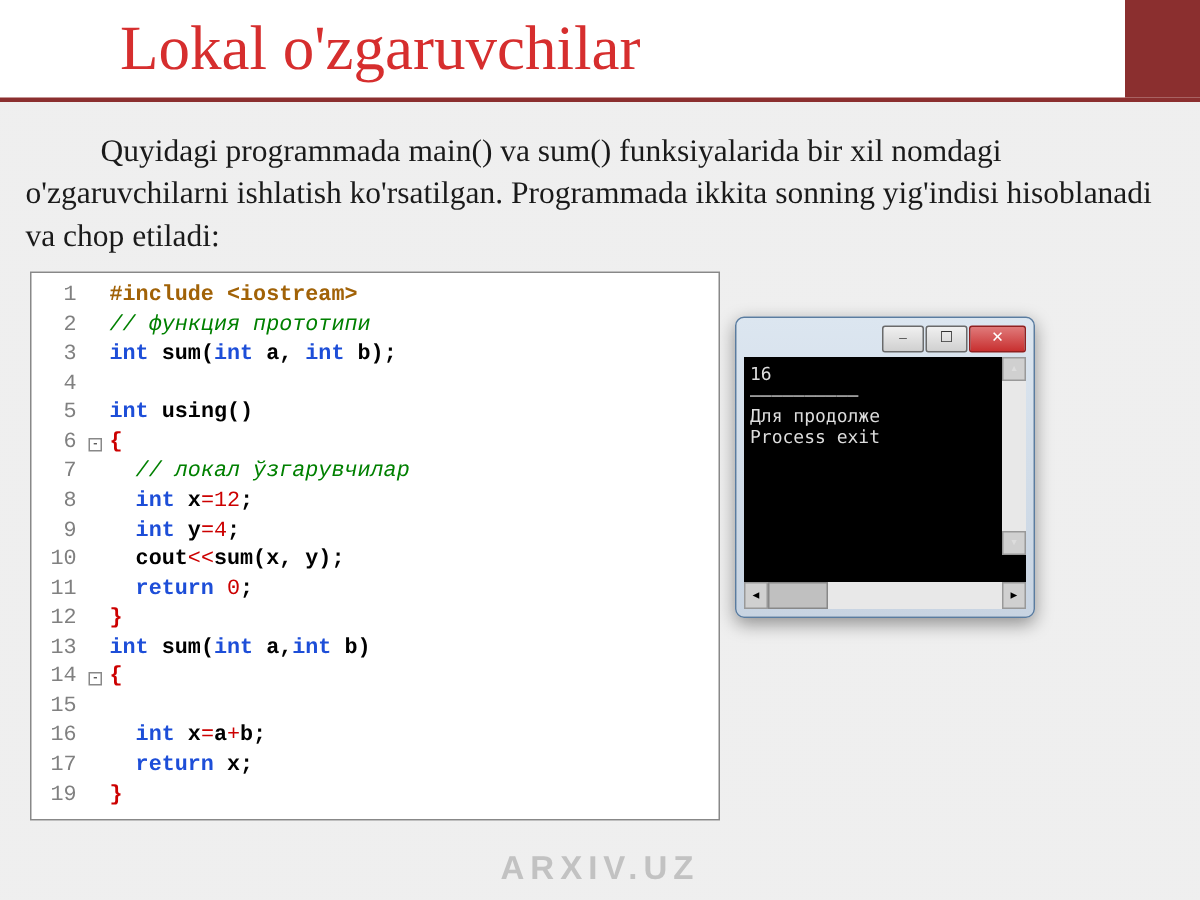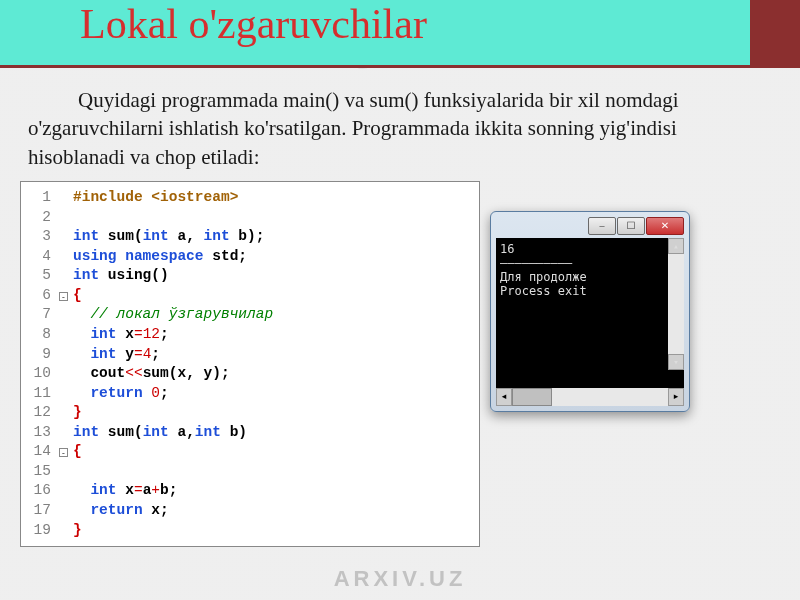--- a/index.html
+++ b/index.html
@@ -13,23 +13,24 @@
     }
     .bg-overlay {
       position: absolute;
       top: 0; left: 0; right: 0; bottom: 0;
       background: linear-gradient(rgba(240,240,240,0.85), rgba(240,240,240,0.85));
       z-index: 0;
     }
     .header {
       position: relative;
       z-index: 2;
-      background: #5eead4;
+      background: #ffffff;
       height: 68px;
       display: flex;
+      align-items: center;
       padding-left: 80px;
       border-bottom: 3px solid #8b2f2f;
     }
     .header-accent {
       position: absolute;
       right: 0;
       top: 0;
       bottom: 0;
       width: 50px;
       background: #8b2f2f;
@@ -47,21 +48,21 @@
       font-size: 52px;
       color: rgba(180,180,180,0.4);
       font-family: Arial, sans-serif;
       font-weight: bold;
       letter-spacing: 6px;
       z-index: 1;
     }
     .body-text {
       position: relative;
       z-index: 2;
-      padding: 18px 28px 10px 28px;
+      padding: 18px 28px 10px 17px;
       font-size: 21px;
       line-height: 1.35;
       color: #1a1a1a;
       text-indent: 50px;
     }
     .content-row {
       position: relative;
       z-index: 2;
       display: flex;
       align-items: flex-start;
@@ -226,23 +227,23 @@
 <div class="header">
   <div class="title">Lokal o'zgaruvchilar</div>
   <div class="header-accent"></div>
 </div>
 
 <div class="body-text">Quyidagi programmada main() va sum() funksiyalarida bir xil nomdagi o'zgaruvchilarni ishlatish ko'rsatilgan. Programmada ikkita sonning yig'indisi hisoblanadi va chop etiladi:</div>
 
 <div class="content-row">
   <div class="code-block" id="code-block">
       <div class="code-line"><span class="ln">1</span><span class="fold-col"></span><span><span class="pp">#include &lt;iostream&gt;</span></span></div>
-      <div class="code-line"><span class="ln">2</span><span class="fold-col"></span></div>
+      <div class="code-line"><span class="ln">2</span><span class="fold-col"></span><span><span class="cm">// функция прототипи</span></span></div>
       <div class="code-line"><span class="ln">3</span><span class="fold-col"></span><span><span class="kw">int</span> <span class="txt">sum(</span><span class="kw">int</span> <span class="txt">a,</span> <span class="kw">int</span> <span class="txt">b);</span></span></div>
-      <div class="code-line"><span class="ln">4</span><span class="fold-col"></span><span><span class="kw">using namespace</span> <span class="txt">std;</span></span></div>
+      <div class="code-line"><span class="ln">4</span><span class="fold-col"></span></div>
       <div class="code-line"><span class="ln">5</span><span class="fold-col"></span><span><span class="kw">int</span> <span class="txt">using()</span></span></div>
       <div class="code-line"><span class="ln">6</span><span class="fold-col"><span class="fold-box">-</span></span><span><span class="br">{</span></span></div>
       <div class="code-line"><span class="ln">7</span><span class="fold-col"></span><span>  <span class="cm">// локал ўзгарувчилар</span></span></div>
       <div class="code-line"><span class="ln">8</span><span class="fold-col"></span><span>  <span class="kw">int</span> <span class="txt">x</span><span class="op">=</span><span class="num">12</span><span class="txt">;</span></span></div>
       <div class="code-line"><span class="ln">9</span><span class="fold-col"></span><span>  <span class="kw">int</span> <span class="txt">y</span><span class="op">=</span><span class="num">4</span><span class="txt">;</span></span></div>
       <div class="code-line"><span class="ln">10</span><span class="fold-col"></span><span>  <span class="txt">cout</span><span class="op">&lt;&lt;</span><span class="txt">sum(x, y);</span></span></div>
       <div class="code-line"><span class="ln">11</span><span class="fold-col"></span><span>  <span class="kw">return</span> <span class="num">0</span><span class="txt">;</span></span></div>
       <div class="code-line"><span class="ln">12</span><span class="fold-col"></span><span><span class="br">}</span></span></div>
       <div class="code-line"><span class="ln">13</span><span class="fold-col"></span><span><span class="kw">int</span> <span class="txt">sum(</span><span class="kw">int</span> <span class="txt">a,</span><span class="kw">int</span> <span class="txt">b)</span></span></div>
       <div class="code-line"><span class="ln">14</span><span class="fold-col"><span class="fold-box">-</span></span><span><span class="br">{</span></span></div>

